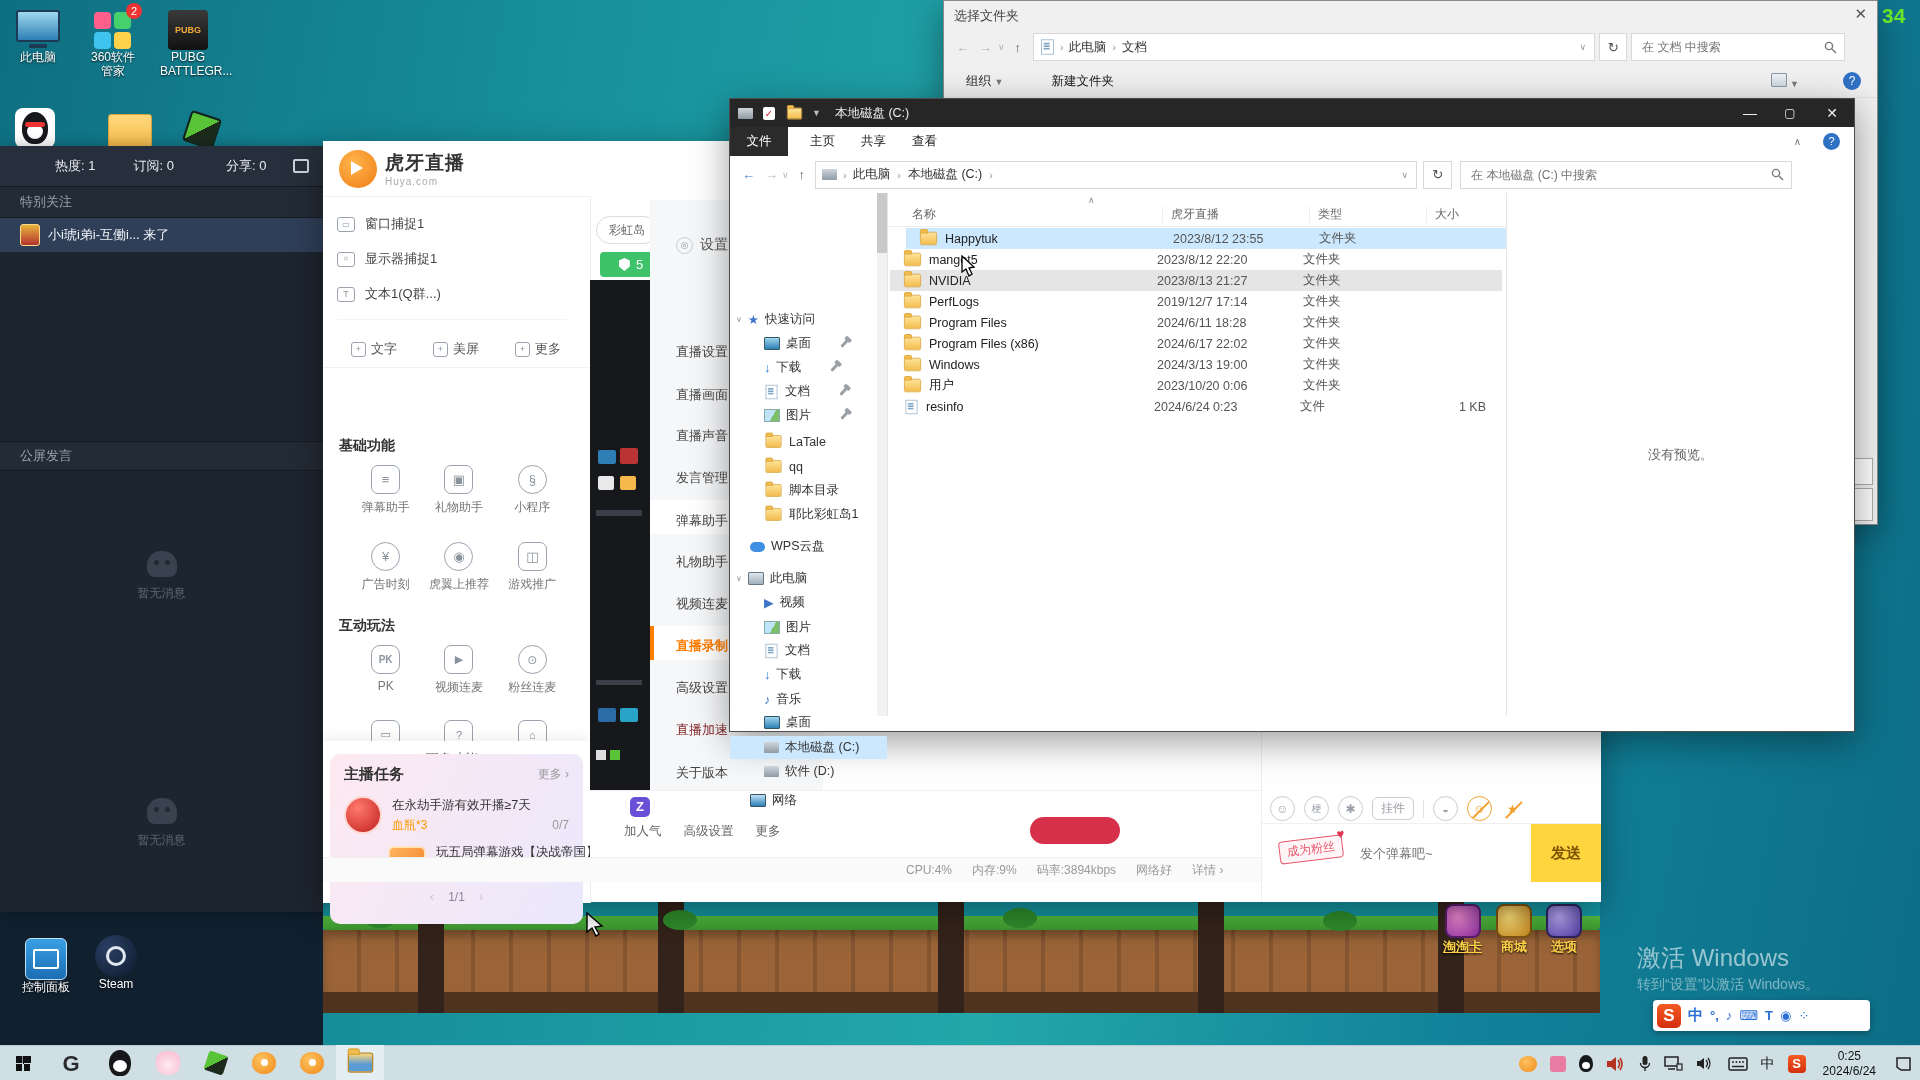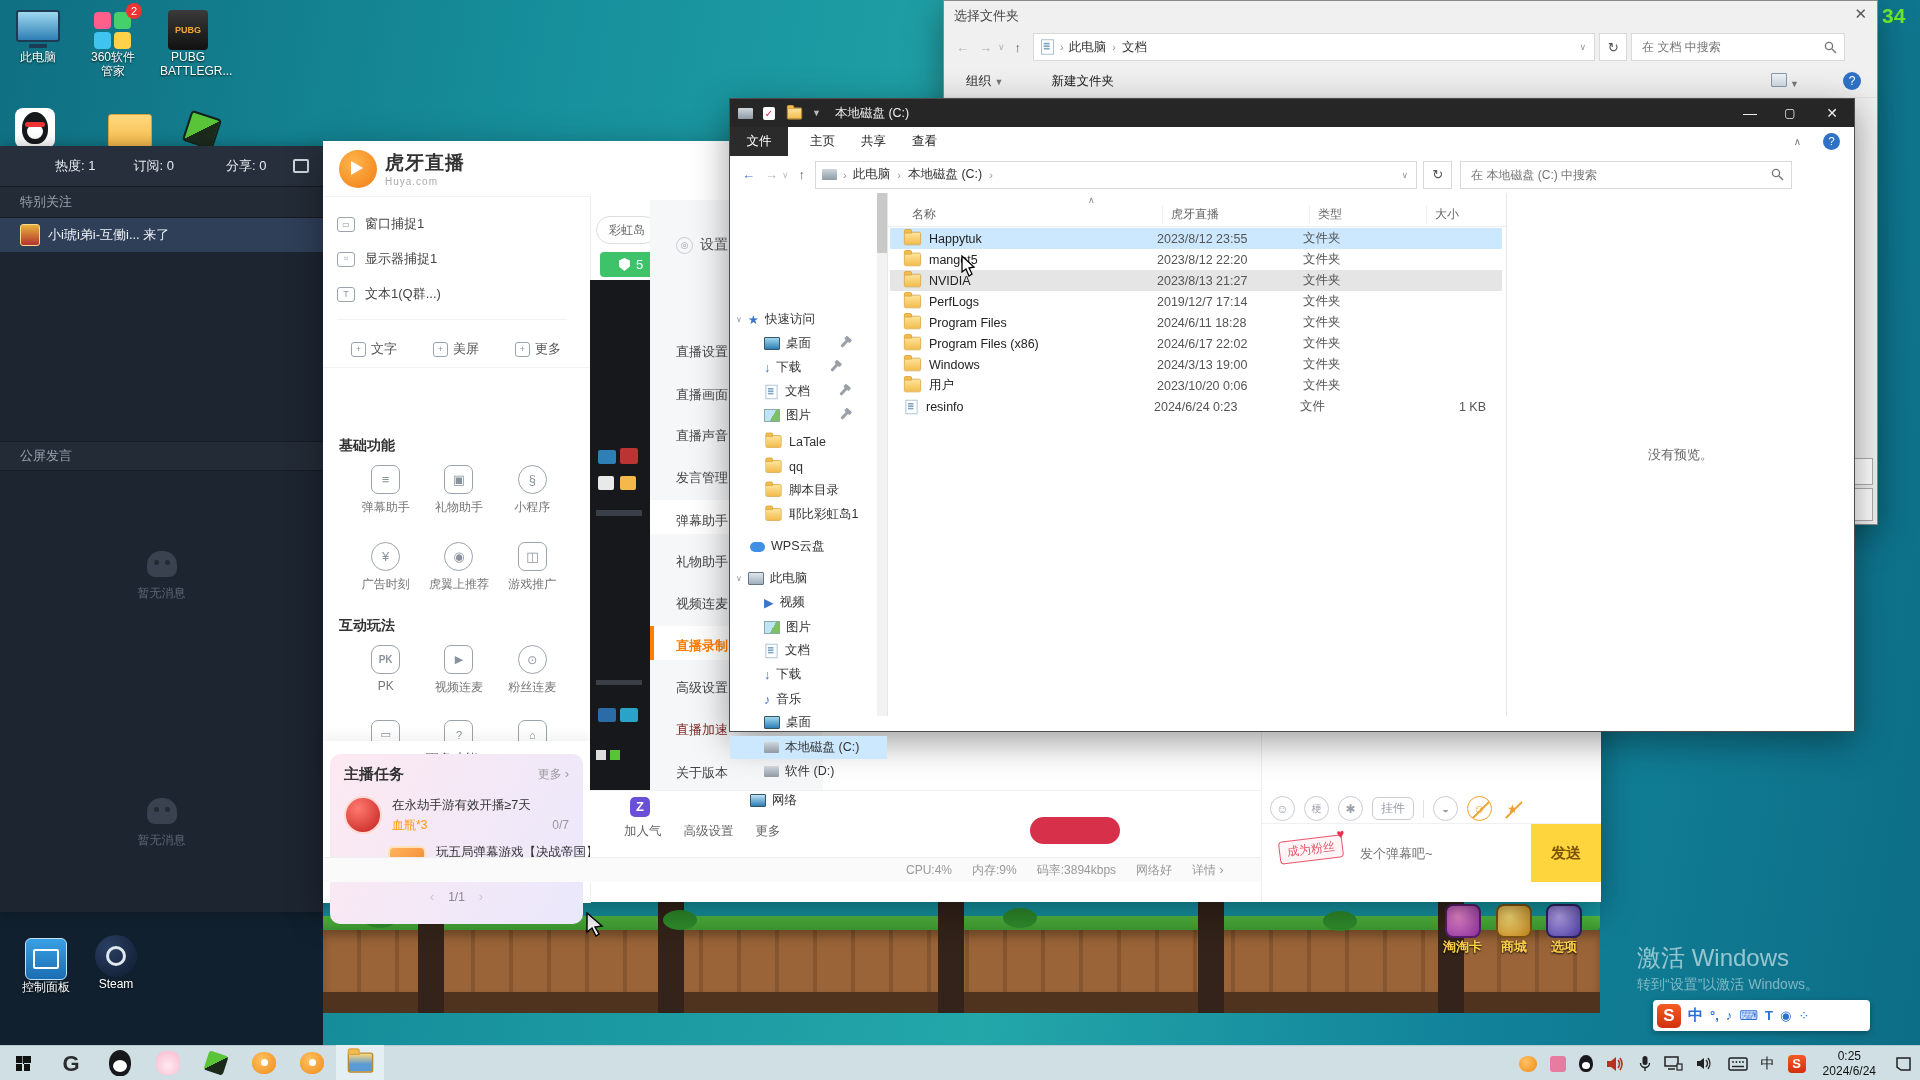--- a/index.html
+++ b/index.html
@@ -70,21 +70,21 @@
     <div class="abs" style="left:0;top:0;width:100%;height:16px;background:#1596a2;"></div>
     <div class="abs" style="left:0;top:14px;width:100%;height:14px;background:linear-gradient(#55bd41,#3c9a30);border-radius:0 0 4px 4px;"></div>
     <div class="abs" style="left:0;top:28px;width:100%;height:62px;background:repeating-linear-gradient(90deg,#9a6438 0 34px,#855530 34px 38px);box-shadow:inset 0 6px 8px rgba(0,0,0,.25);"></div>
     <div class="abs" style="left:0;top:90px;width:100%;height:21px;background:#4f3категории1e;background:#4f331e;"></div>
     <div class="abs" style="left:95px;top:0;width:26px;height:111px;background:#33231a;box-shadow:240px 0 0 #33231a,520px 0 0 #33231a,780px 0 0 #33231a,1020px 0 0 #33231a;"></div>
     <div class="abs" style="left:40px;top:6px;width:34px;height:20px;background:#2f8d2c;border-radius:50%;box-shadow:300px 2px 0 #2f8d2c,640px 0 0 #2f8d2c,960px 3px 0 #2f8d2c;"></div>
 
     <div class="abs flex" style="right:18px;top:2px;gap:14px;">
       <div style="text-align:center;">
         <div style="width:32px;height:30px;margin:0 auto;background:radial-gradient(circle at 35% 35%,#f08ad2,#8a2f9e);border-radius:8px;border:2px solid #5a1c6e;"></div>
-        <div style="color:#ffd24a;font-size:13px;font-weight:bold;text-shadow:0 1px 2px #000;">淘淘卡</div>
+        <div style="color:#ffd24a;font-size:13px;font-weight:bold;text-shadow:0 1px 2px #000;text-decoration:underline;">淘淘卡</div>
       </div>
       <div style="text-align:center;">
         <div style="width:32px;height:30px;margin:0 auto;background:radial-gradient(circle at 35% 35%,#ffe27a,#c2831d);border-radius:8px;border:2px solid #7e5410;"></div>
         <div style="color:#ffd24a;font-size:13px;font-weight:bold;text-shadow:0 1px 2px #000;">商城</div>
       </div>
       <div style="text-align:center;">
         <div style="width:32px;height:30px;margin:0 auto;background:radial-gradient(circle at 35% 35%,#b9a8f5,#4b3a9e);border-radius:8px;border:2px solid #2c2260;"></div>
         <div style="color:#ffd24a;font-size:13px;font-weight:bold;text-shadow:0 1px 2px #000;">选项</div>
       </div>
     </div>
@@ -510,21 +510,21 @@
 
     <div class="abs" style="left:158px;top:94px;width:618px;height:523px;background:#fff;">
       <div class="abs" style="left:200px;top:2px;color:#888;font-size:9px;">∧</div>
       <div class="abs flex" style="left:0;top:9px;width:100%;height:24px;border-bottom:1px solid #eee;color:#666;font-size:12px;">
         <span style="margin-left:24px;width:250px;border-right:1px solid #eee;">名称</span>
         <span style="margin-left:8px;width:138px;border-right:1px solid #eee;">虎牙直播</span>
         <span style="margin-left:8px;width:108px;border-right:1px solid #eee;">类型</span>
         <span style="margin-left:8px;">大小</span>
       </div>
 
-      <div class="abs flex" style="left:2px;top:35px;width:612px;height:21px;background:#cce8ff;font-size:12.5px;color:#222;">
+      <div class="abs flex" style="left:18px;top:35px;width:612px;height:21px;background:#cce8ff;font-size:12.5px;color:#222;">
         <span class="fold" style="margin-left:13px;transform:scale(.9);"></span>
           <span style="margin-left:7px;width:228px;">Happytuk</span>
         <span style="width:146px;color:#555;">2023/8/12 23:55</span>
           <span style="width:116px;color:#555;">文件夹</span>
           <span style="width:70px;text-align:right;color:#555;"></span>
       </div>
       <div class="abs flex" style="left:2px;top:56px;width:612px;height:21px;font-size:12.5px;color:#222;">
         <span class="fold" style="margin-left:13px;transform:scale(.9);"></span>
           <span style="margin-left:7px;width:228px;">mangot5</span>
         <span style="width:146px;color:#555;">2023/8/12 22:20</span>

